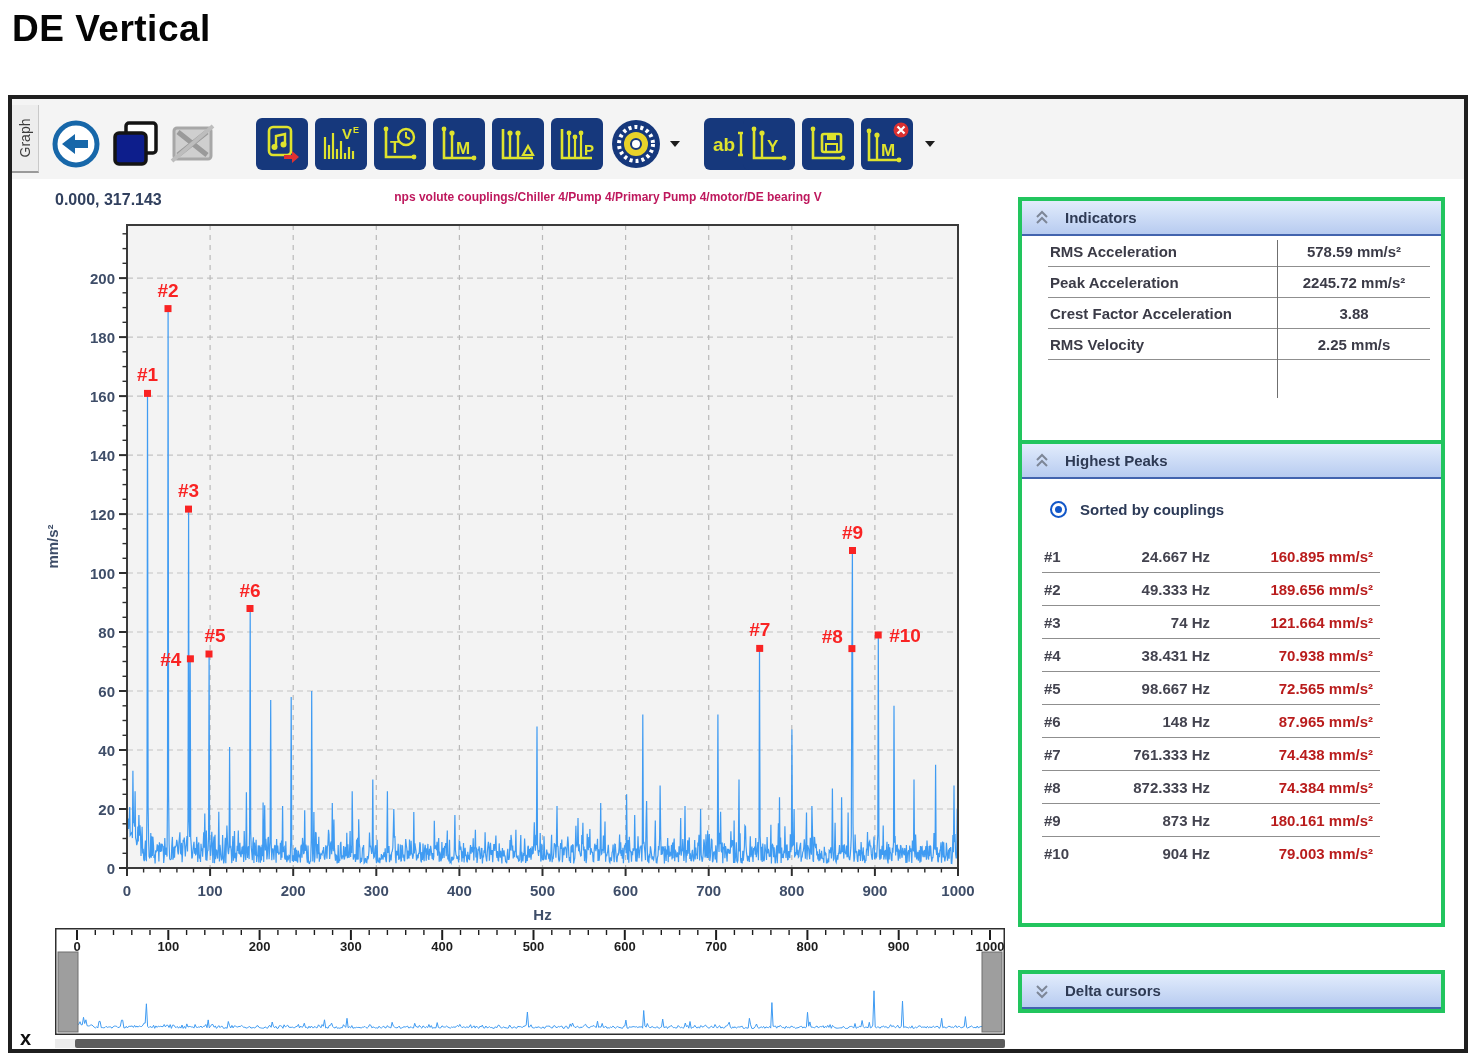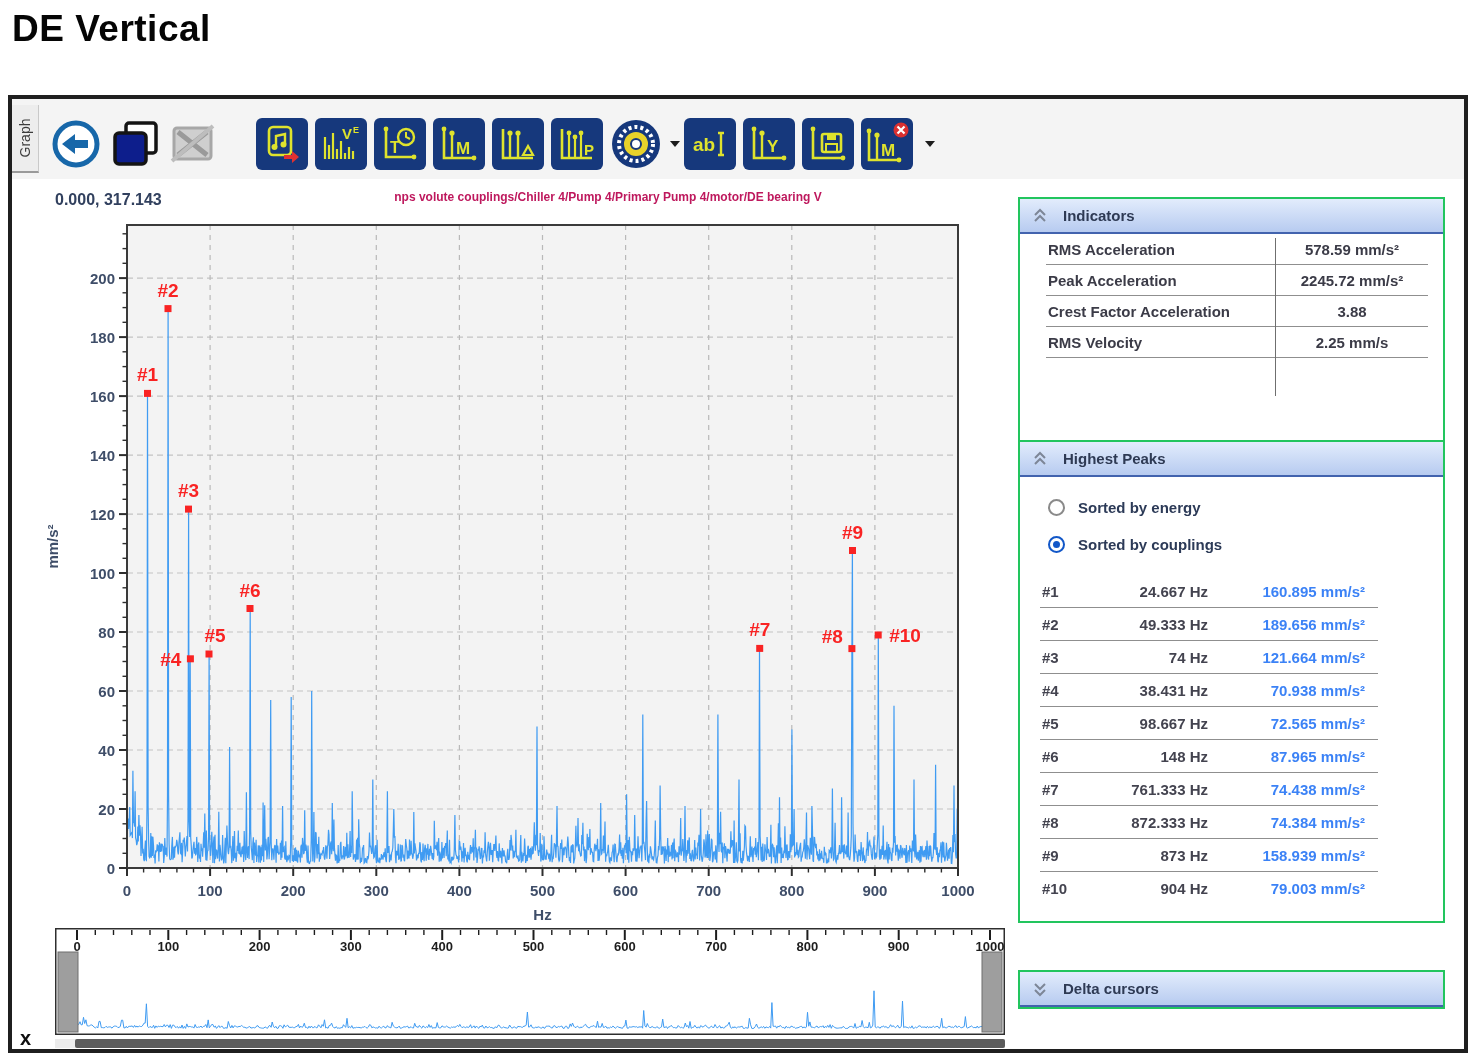--- a/index.html
+++ b/index.html
@@ -14,42 +14,42 @@
   .caret{position:absolute;top:42px;width:0;height:0;border-left:5px solid transparent;border-right:5px solid transparent;border-top:6px solid #1c1c1c;cursor:pointer;}
   .chart-readout{position:absolute;left:43px;top:92px;font-size:16px;font-weight:600;color:#31405e;}
   .chart-title{position:absolute;left:140px;top:91px;width:840px;text-align:center;font-size:12px;font-weight:600;color:#be185d;white-space:nowrap;padding-left:36px;}
   #main-chart{position:absolute;left:20px;top:118px;width:985px;height:710px;}
   #mini-chart{position:absolute;left:43px;top:829px;width:950px;height:107px;}
   .hscroll-track{position:absolute;left:43px;top:940px;width:950px;height:9px;background:#ececec;}
   .hscroll-thumb{position:absolute;left:20px;top:0;width:930px;height:9px;background:#5c5c5c;border-radius:2px;cursor:pointer;}
   .close-x{position:absolute;left:8px;top:930px;font-size:20px;font-weight:700;color:#101010;cursor:pointer;line-height:18px;}
   svg text{font-family:"Liberation Sans",sans-serif;}
   
-  .panel{position:absolute;left:1006px;width:427px;border:2px solid #22c55e;background:#fff;box-sizing:border-box;}
+  .panel{position:absolute;left:1006px;width:427px;border:4px solid #22c55e;background:#fff;box-sizing:border-box;}
   .panel-header{height:33px;background:linear-gradient(#e2ecfc,#b7cbf0);border-bottom:2px solid #4263ae;display:flex;align-items:center;cursor:pointer;}
   .panel-header .chev{margin-left:13px;width:14px;height:16px;}
   .panel-header .ptitle{margin-left:16px;font-size:15px;font-weight:700;color:#2e3a54;}
   .ind-body{position:relative;height:212px;background:#fff;}
   .ind-row{position:relative;height:31px;line-height:31px;}
   .ind-row .lab{position:absolute;left:28px;font-size:15px;font-weight:600;color:#3b3b47;}
   .ind-row .val{position:absolute;left:257px;width:150px;text-align:center;font-size:15px;font-weight:600;color:#3b3b47;}
   .ind-sep{position:absolute;left:26px;width:382px;border-bottom:1.5px solid #8f8f8f;}
   .ind-vline{position:absolute;left:255px;top:4px;height:158px;border-left:1.5px solid #6f6f6f;}
   .hp-body{position:relative;height:432px;background:#fff;padding-top:12px;box-sizing:content-box;}
   .radio-row{display:flex;align-items:center;height:37px;padding-left:28px;}
   .radio{width:17px;height:17px;border-radius:50%;box-sizing:border-box;border:2px solid #8a8a8a;background:#fff;position:relative;cursor:pointer;flex:0 0 auto;}
   .radio.sel{border:2.5px solid #1257c8;}
   .radio.sel::after{content:"";position:absolute;left:3px;top:3px;width:7px;height:7px;border-radius:50%;background:#1257c8;}
   .radio-lab{margin-left:13px;font-size:15px;font-weight:600;color:#2c3a57;}
   .hp-table{margin-top:12px;}
   .hp-row{position:relative;height:33px;line-height:33px;}
   .hp-row .sep{position:absolute;left:20px;bottom:0;width:338px;border-bottom:1.5px solid #8f8f8f;}
   .hp-row .rank{position:absolute;left:22px;font-size:15px;font-weight:600;color:#43434f;}
   .hp-row .freq{position:absolute;left:60px;width:128px;text-align:right;font-size:15px;font-weight:600;color:#43434f;}
-  .hp-row .amp{position:absolute;left:195px;width:150px;text-align:right;font-size:15px;font-weight:600;color:#3b82f6;}
+  .hp-row .amp{position:absolute;left:201px;width:150px;text-align:right;font-size:15px;font-weight:600;color:#b91c1c;}
 </style>
 </head>
 <body>
 
 <div id="stage">
   <div class="page-title">DE Vertical</div>
 
   <div class="window">
     <div class="toolbar-strip"></div>
 
@@ -147,21 +147,21 @@
     <div class="tb-plain" style="left:598px;top:19px;width:52px;height:52px;">
       <svg width="52" height="52" viewBox="0 0 52 52">
         <circle cx="26" cy="26" r="24" fill="#16387c"></circle>
         <circle cx="26" cy="26" r="17" fill="none" stroke="#ffffff" stroke-width="4" stroke-dasharray="3,3"></circle>
         <circle cx="26" cy="26" r="9" fill="none" stroke="#e8d22a" stroke-width="6"></circle>
         <circle cx="26" cy="26" r="4" fill="#ffffff"></circle>
       </svg>
     </div>
     <div class="caret" style="left:658px;"></div>
 
-    <div class="tb-btn" style="left:672px;">
+    <div class="tb-btn" style="left:692px;">
       <svg width="38" height="38" viewBox="0 0 38 38">
         <text x="2" y="26" font-size="19" font-weight="bold" fill="#dfe32d">ab</text>
         <path d="M30 8 V30 M27 8 H33 M27 30 H33" stroke="#dfe32d" stroke-width="2.4"></path>
       </svg>
     </div>
     <div class="tb-btn" style="left:731px;">
       <svg width="38" height="38" viewBox="0 0 38 38">
         <path d="M4 4 V33 H34" stroke="#dfe32d" stroke-width="2.6" fill="none"></path>
         <line x1="12" y1="8" x2="12" y2="33" stroke="#dfe32d" stroke-width="2.4"></line>
         <circle cx="12" cy="8" r="2.6" fill="#dfe32d"></circle>
@@ -475,24 +475,20 @@
     <div class="panel" style="top:341px;">
       <div class="panel-header">
         <svg class="chev" viewBox="0 0 14 16">
           <polyline points="2,7 7,2 12,7" fill="none" stroke="#7d8697" stroke-width="2"></polyline>
           <polyline points="2,13 7,8 12,13" fill="none" stroke="#7d8697" stroke-width="2"></polyline>
         </svg>
         <span class="ptitle">Highest Peaks</span>
       </div>
       <div class="hp-body">
         <div class="radio-row">
-          <div class="radio" id="radio-energy"></div>
-          <span class="radio-lab">Sorted by energy</span>
-        </div>
-        <div class="radio-row">
           <div class="radio sel" id="radio-frequency"></div>
           <span class="radio-lab">Sorted by couplings</span>
         </div>
         <div class="hp-table" id="peaks-table">
             <div class="hp-row">
               <span class="rank">#1</span>
               <span class="freq">24.667 Hz</span>
               <span class="amp">160.895 mm/s²</span>
               <div class="sep"></div>
             </div>
@@ -534,21 +530,21 @@
             </div>
             <div class="hp-row">
               <span class="rank">#8</span>
               <span class="freq">872.333 Hz</span>
               <span class="amp">74.384 mm/s²</span>
               <div class="sep"></div>
             </div>
             <div class="hp-row">
               <span class="rank">#9</span>
               <span class="freq">873 Hz</span>
-              <span class="amp">158.939 mm/s²</span>
+              <span class="amp">180.161 mm/s²</span>
               <div class="sep"></div>
             </div>
             <div class="hp-row">
               <span class="rank">#10</span>
               <span class="freq">904 Hz</span>
               <span class="amp">79.003 mm/s²</span>
             </div>
           </div>
       </div>
     </div>

